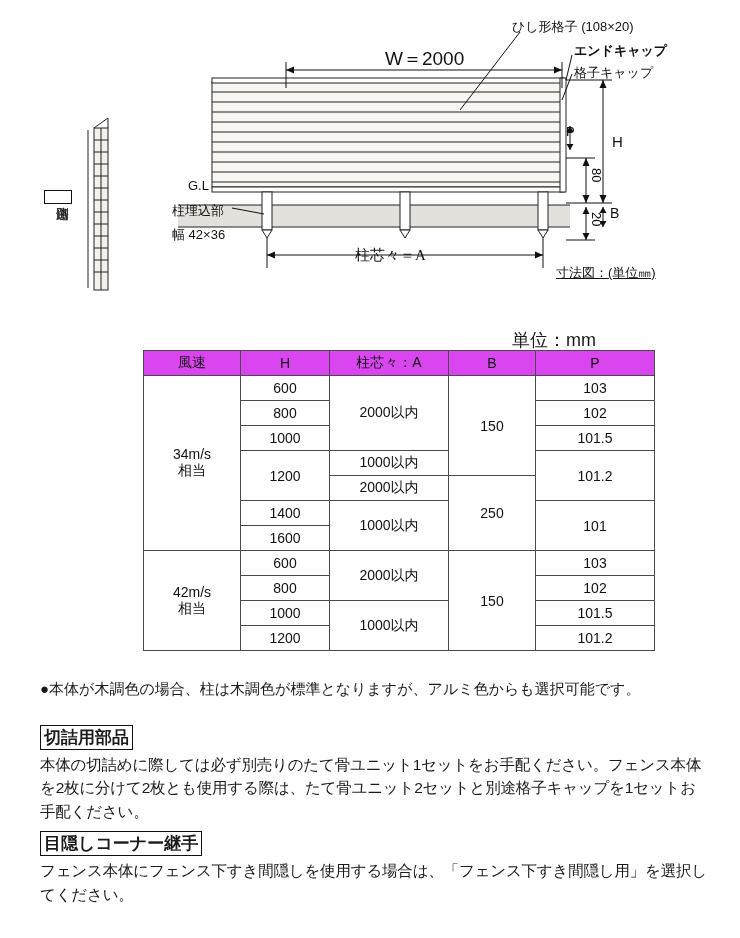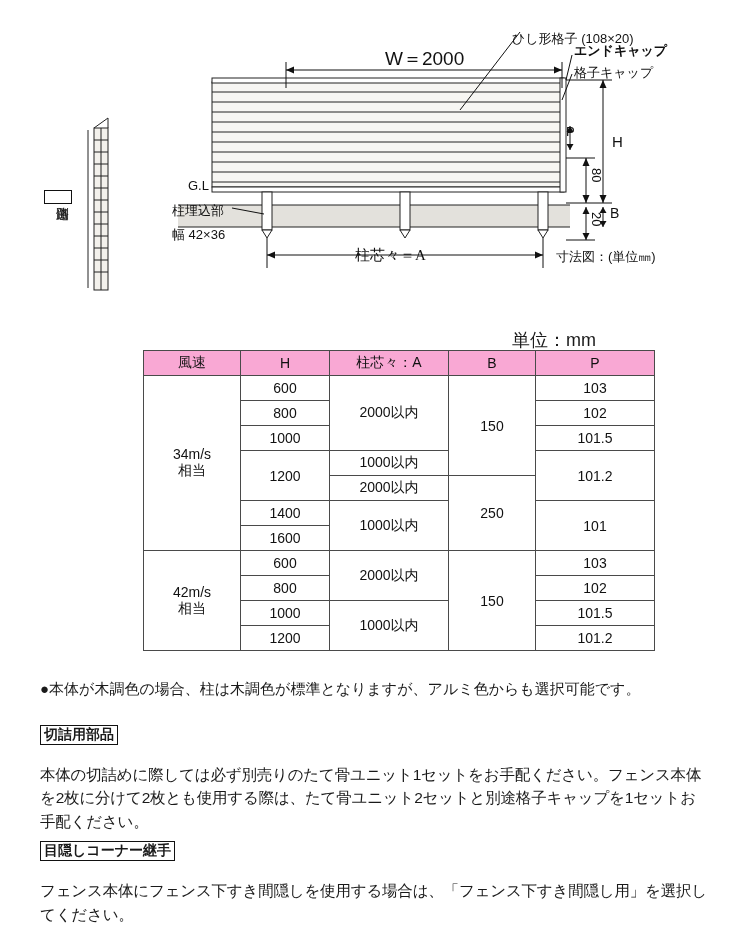--- a/index.html
+++ b/index.html
@@ -35,37 +35,37 @@
     background:#fff;
   }
   table.spec th, table.spec td{
     border:1px solid #4a4a4a;
     text-align:center;
     padding:1px 4px;
     height:22px;
     font-weight:normal;
     color:#111;
   }
-  table.spec thead th{background:#f9a8d4;font-weight:normal;}
+  table.spec thead th{background:#d946ef;font-weight:normal;}
   .c-wind{width:88px;}
   .c-h{width:80px;}
   .c-a{width:110px;}
   .c-b{width:78px;}
   .c-p{width:110px;}
 
   
   .notes{position:absolute;left:40px;top:678px;width:670px;}
   .note-bullet{font-size:15px;margin-bottom:24px;line-height:1.5;}
   .note-head{
     display:inline-block;
     border:1px solid #111;
     padding:0 3px;
-    font-size:14px;
+    font-size:17px;
     font-weight:bold;
-    margin-bottom:18px;
+    margin-bottom:3px;
   }
   .note-body{font-size:15.5px;line-height:1.52;margin:0 0 8px 0;letter-spacing:-0.2px;}
 </style>
 </head>
 <body>
 
 <div class="diagram">
   <svg width="740" height="310" viewBox="0 0 740 310" xmlns="http://www.w3.org/2000/svg">
 
     <rect x="178" y="205" width="392" height="22" fill="#e3e1dc" stroke="none"></rect>
@@ -156,29 +156,29 @@
         <line x1="94" y1="224" x2="108" y2="224"></line>
         <line x1="94" y1="236" x2="108" y2="236"></line>
         <line x1="94" y1="248" x2="108" y2="248"></line>
         <line x1="94" y1="260" x2="108" y2="260"></line>
         <line x1="94" y1="272" x2="108" y2="272"></line>
       </g>
       <line x1="88" y1="130" x2="88" y2="288" stroke="#222" stroke-width="1"></line>
     </g>
   </svg>
 
-  <div class="dlabel" style="left:512px;top:30px;">ひし形格子 (108×20)</div>
+  <div class="dlabel" style="left:512px;top:18px;">ひし形格子 (108×20)</div>
   <div class="dlabel" style="left:574px;top:42px;font-weight:bold;">エンドキャップ</div>
   <div class="dlabel" style="left:574px;top:64px;">格子キャップ</div>
   <div class="dlabel" style="left:385px;top:46px;font-size:19px;">W＝2000</div>
   <div class="dlabel" style="left:188px;top:178px;font-size:13px;">G.L</div>
   <div class="dlabel" style="left:172px;top:202px;">柱埋込部</div>
   <div class="dlabel" style="left:172px;top:226px;">幅 42×36</div>
   <div class="dlabel" style="left:355px;top:246px;font-size:15px;font-family:Liberation Serif, serif;">柱芯々＝A</div>
-  <div class="dlabel" style="left:556px;top:248px;">寸法図：(単位㎜)</div>
+  <div class="dlabel" style="left:556px;top:264px;text-decoration:underline;">寸法図：(単位㎜)</div>
   <div class="dlabel" style="left:612px;top:133px;font-size:15px;">H</div>
   <div class="dlabel" style="left:566px;top:124px;font-size:13px;">P</div>
   <div class="dlabel" style="left:610px;top:205px;font-size:14px;">B</div>
   <div class="dlabel" style="left:589px;top:168px;font-size:13px;writing-mode:vertical-rl;">80</div>
   <div class="dlabel" style="left:589px;top:212px;font-size:13px;writing-mode:vertical-rl;">20</div>
 
   <div class="roadside" style="writing-mode:vertical-rl;">道路側</div>
 </div>
 
 <div class="unit-note">単位：mm</div>

